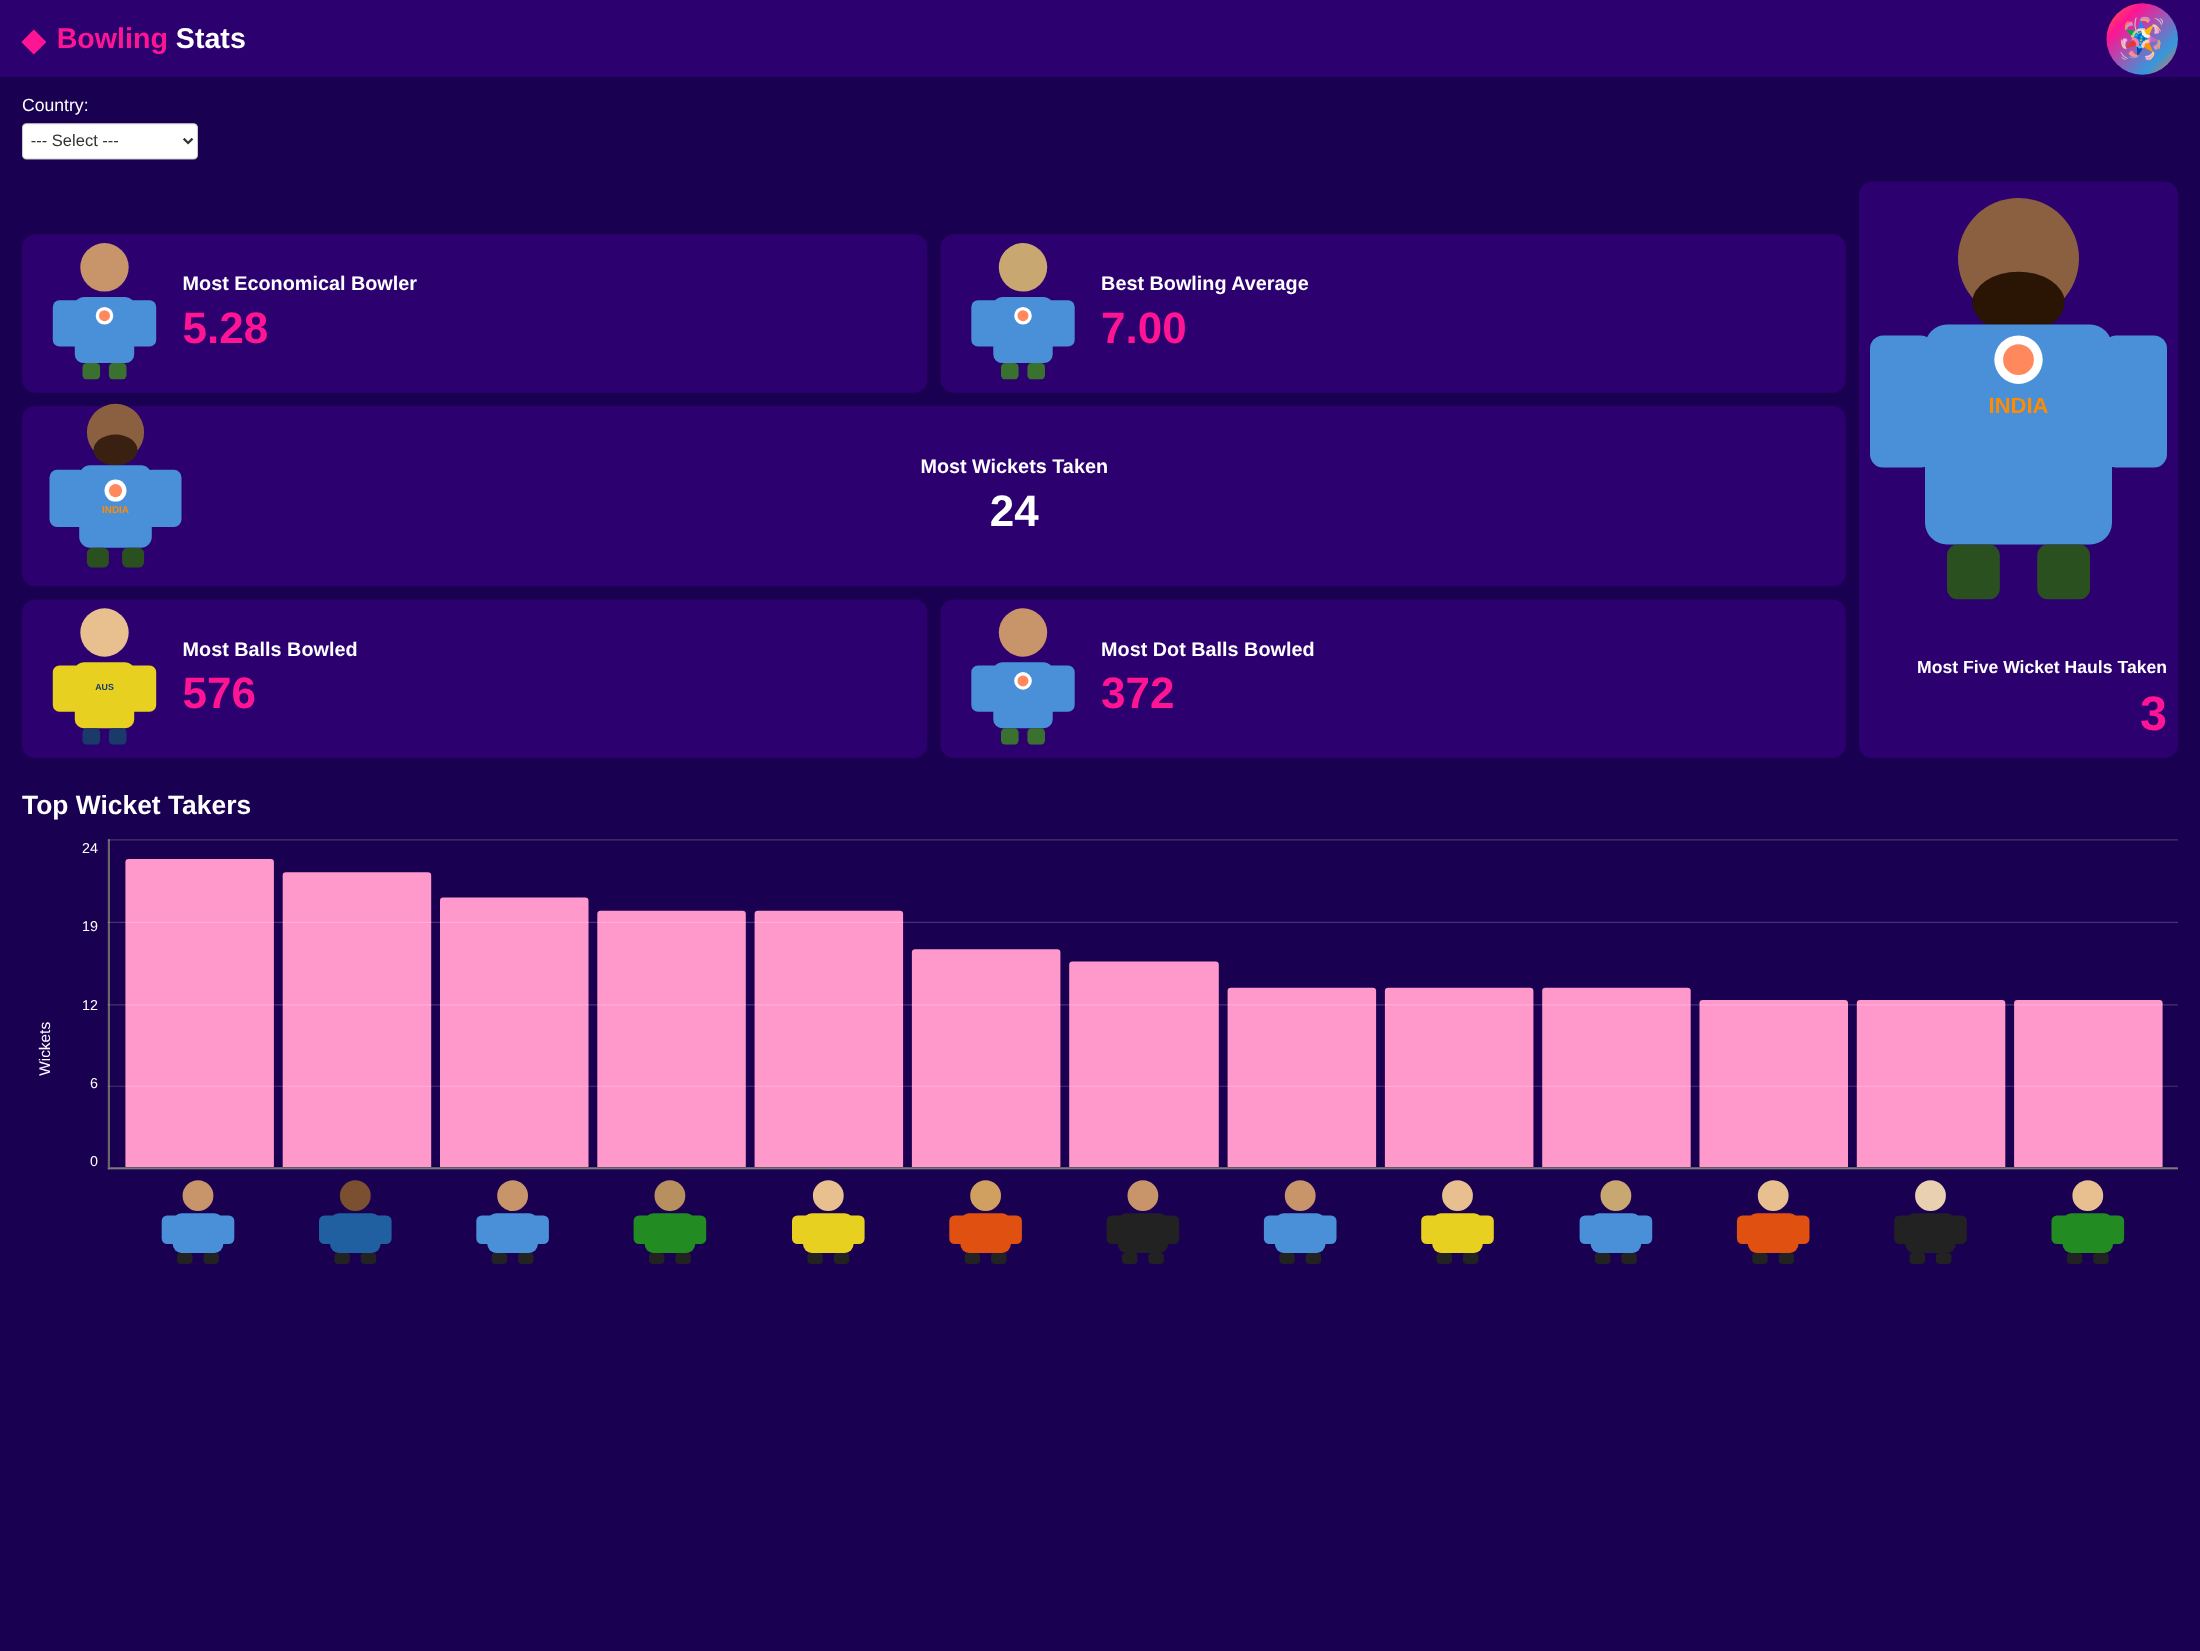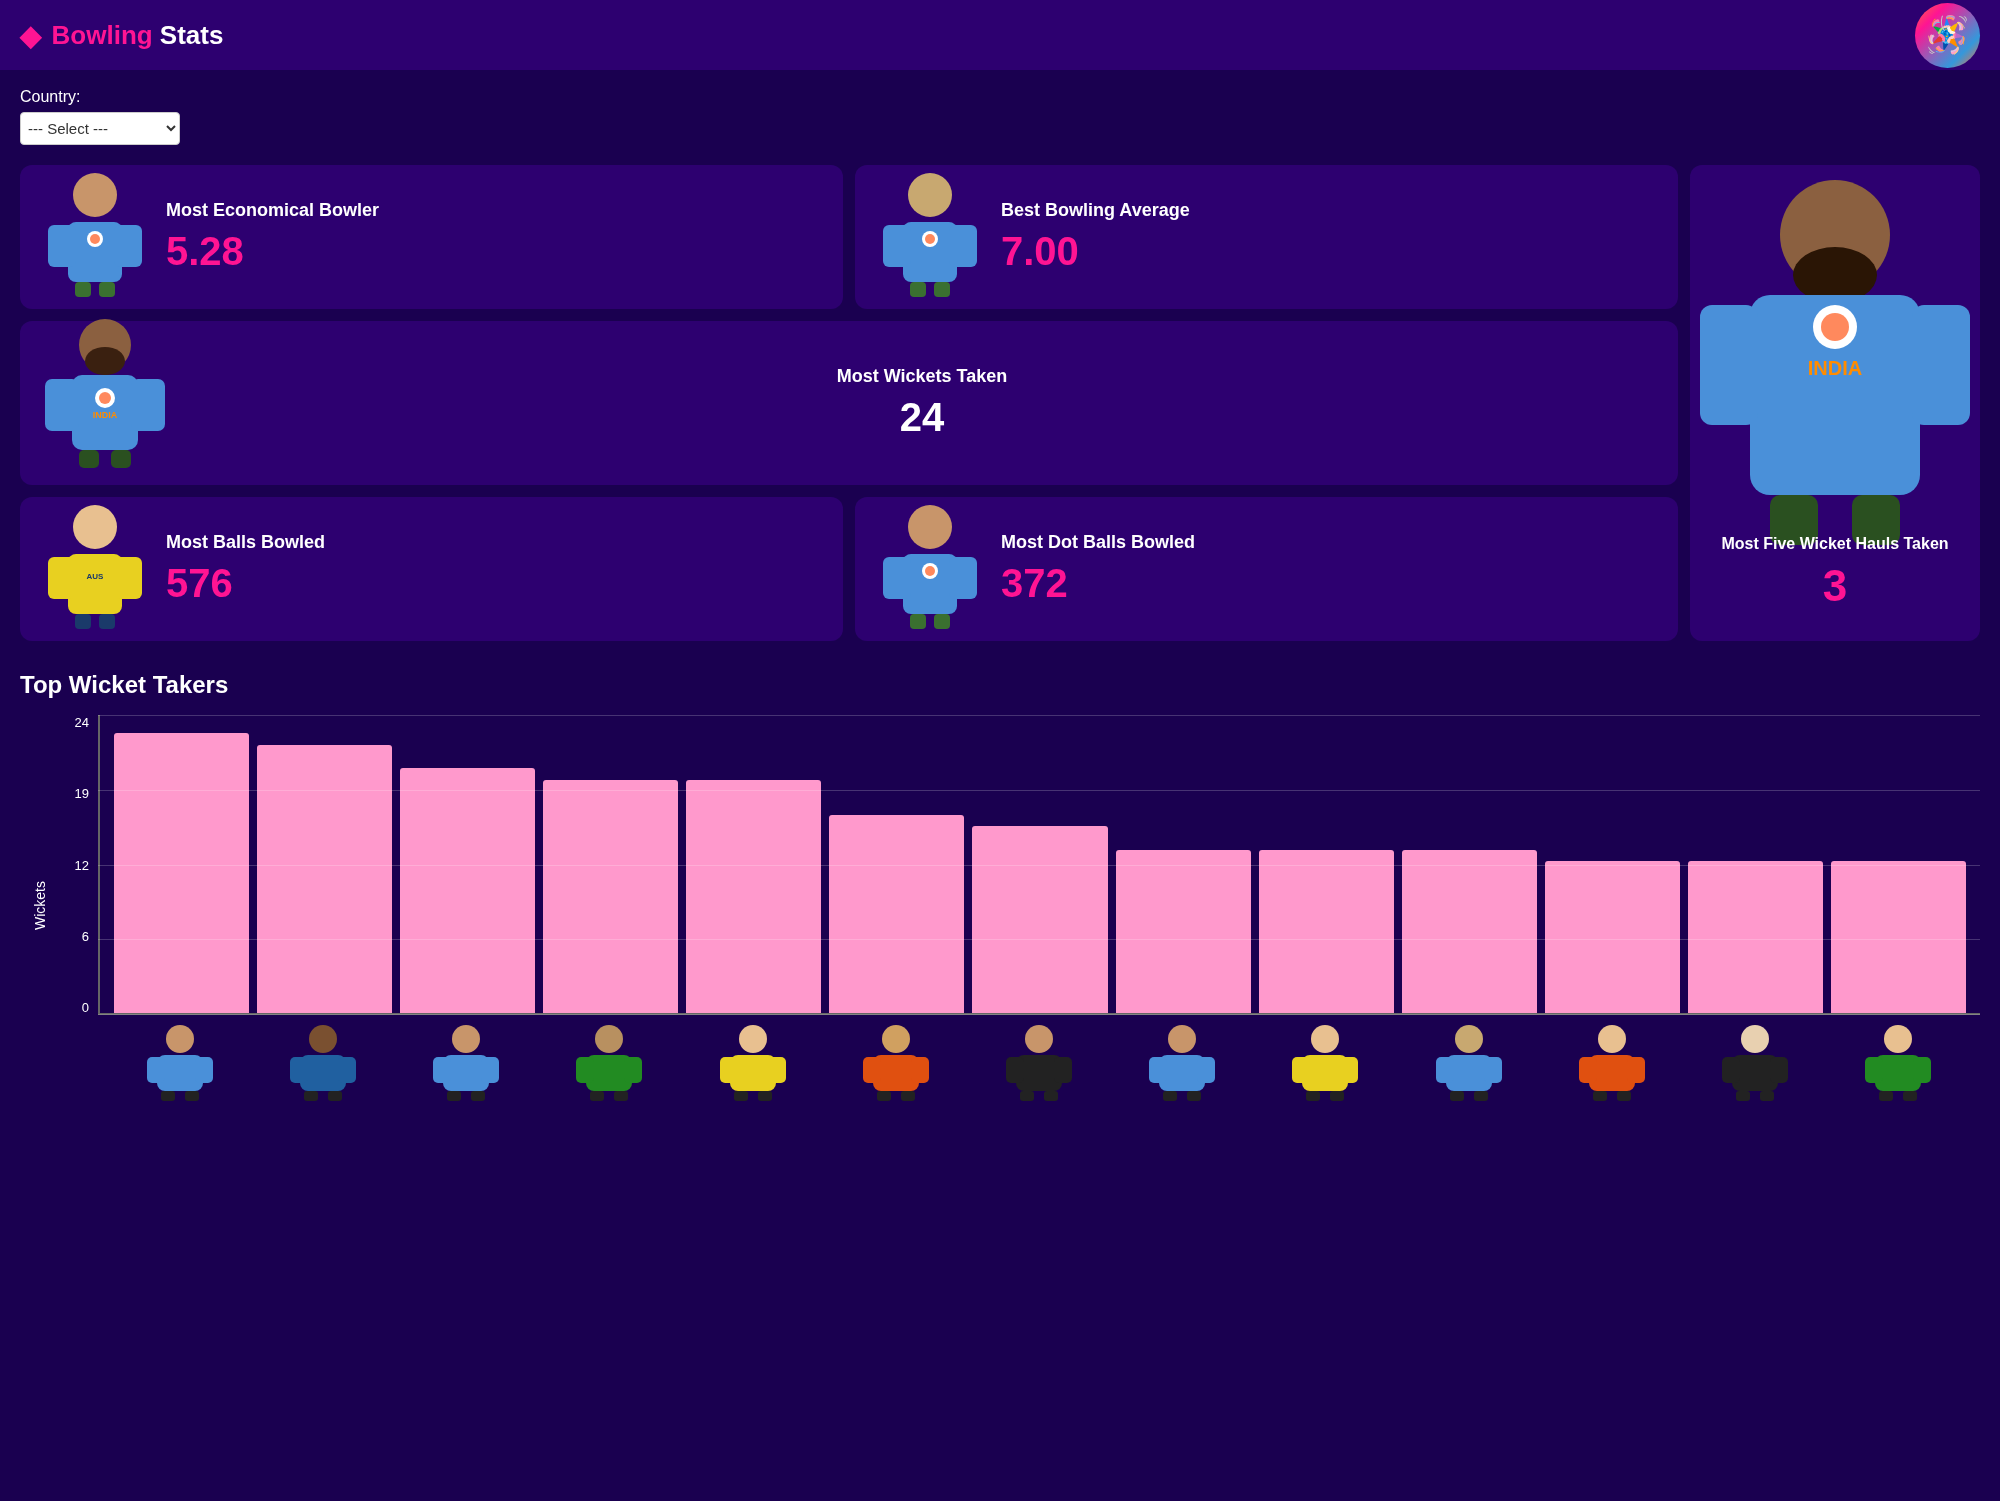--- a/index.html
+++ b/index.html
@@ -138,20 +138,21 @@
       text-align: center;
       padding: 10px;
       z-index: 2;
     }
 
     .stats-left-area {
       flex: 1;
       display: flex;
       flex-direction: column;
       gap: 12px;
+      margin-top: 48px;
     }
 
     .stats-main-grid {
       display: flex;
       gap: 12px;
       align-items: stretch;
     }
 
     
     .right-big-card {
@@ -337,21 +338,21 @@
         <rect x="222" y="140" width="58" height="120" rx="12" fill="#4a90d9"></rect>
 
         <rect x="80" y="330" width="48" height="50" rx="10" fill="#2a5020"></rect>
         <rect x="162" y="330" width="48" height="50" rx="10" fill="#2a5020"></rect>
 
         <text x="145" y="210" text-anchor="middle" fill="#ff8c00" font-size="20" font-weight="bold">INDIA</text>
 
         <circle cx="145" cy="162" r="22" fill="white"></circle>
         <circle cx="145" cy="162" r="14" fill="#ff6b35" opacity="0.8"></circle>
       </svg>
-      <div class="big-player-text" style="position:absolute;bottom:20px;width:100%;text-align:center;z-index:2;">
+      <div class="big-player-text" style="position:absolute;bottom:4px;width:100%;text-align:right;z-index:2;">
         <div class="stat-card-title" style="font-size:16px;">Most Five Wicket Hauls Taken</div>
         <div class="stat-card-value" style="font-size:44px;">3</div>
       </div>
     </div>
 
   </div>
 </div>
 
 <div class="chart-section">
   <div class="chart-title">Top Wicket Takers</div>

